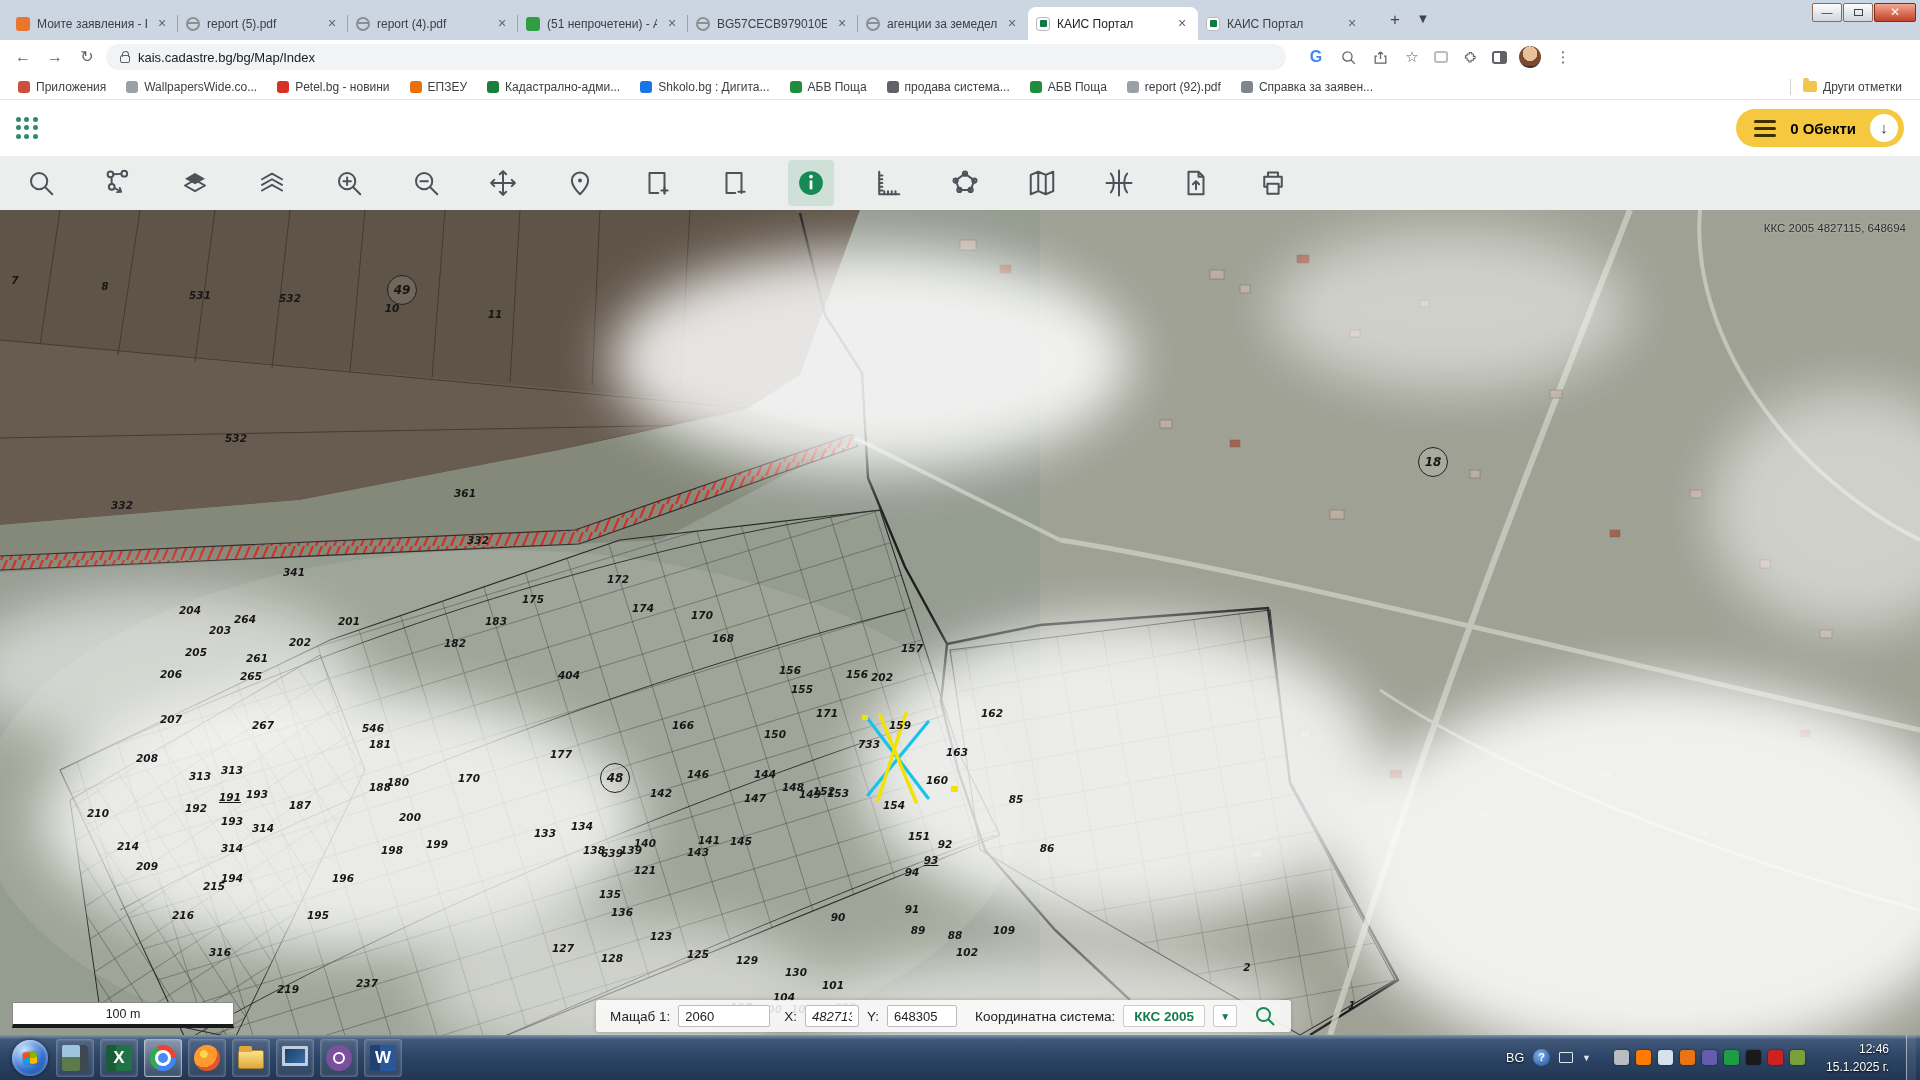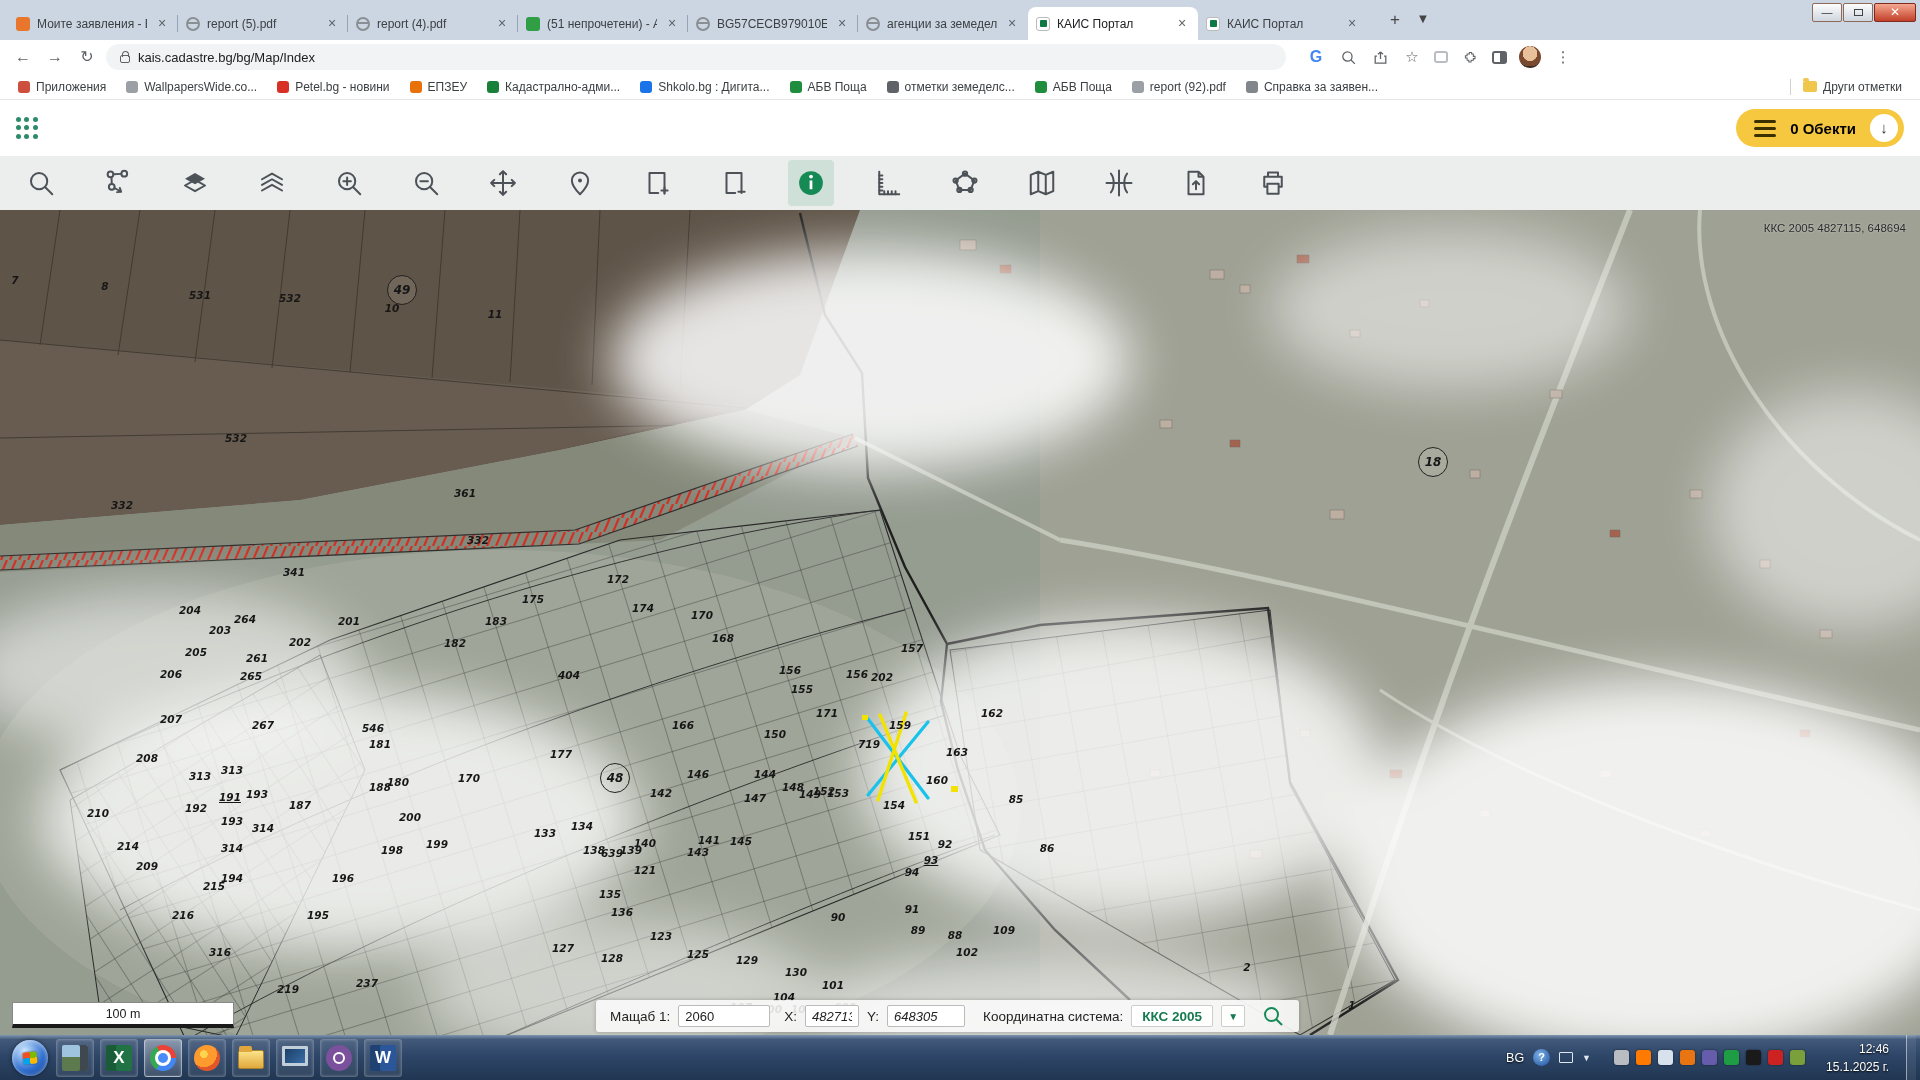--- a/index.html
+++ b/index.html
@@ -330,21 +330,21 @@
           <span class="bm-label">Shkolo.bg : Дигита...</span>
         </div>
 
         <div class="bm">
           <span class="bm-ic" style="background: rgb(30, 142, 62);"></span>
           <span class="bm-label">АБВ Поща</span>
         </div>
 
         <div class="bm">
           <span class="bm-ic" style="background: rgb(95, 99, 104);"></span>
-          <span class="bm-label">отметки земеделс...</span>
+          <span class="bm-label">продава система...</span>
         </div>
 
         <div class="bm">
           <span class="bm-ic" style="background: rgb(30, 142, 62);"></span>
           <span class="bm-label">АБВ Поща</span>
         </div>
 
         <div class="bm">
           <span class="bm-ic" style="background: rgb(154, 160, 166);"></span>
           <span class="bm-label">report (92).pdf</span>
@@ -776,21 +776,21 @@
         <span class="plabel" style="left: 919px; top: 626px;">151</span>
 
         <span class="plabel" style="left: 857px; top: 464px;">156</span>
 
         <span class="plabel" style="left: 882px; top: 467px;">202</span>
 
         <span class="plabel" style="left: 912px; top: 438px;">157</span>
 
         <span class="plabel" style="left: 827px; top: 503px;">171</span>
 
-        <span class="plabel" style="left: 869px; top: 534px;">719</span>
+        <span class="plabel" style="left: 869px; top: 534px;">733</span>
 
         <span class="plabel" style="left: 900px; top: 515px;">159</span>
 
         <span class="plabel" style="left: 937px; top: 570px;">160</span>
 
         <span class="plabel" style="left: 992px; top: 503px;">162</span>
 
         <span class="plabel" style="left: 957px; top: 542px;">163</span>
 
         <span class="plabel" style="left: 894px; top: 595px;">154</span>
@@ -862,21 +862,21 @@
 
     <span class="corner-label">ККС 2005 4827115, 648694</span>
     <div class="scalebar">100 m</div>
 
     <div class="statusbar">
       <label>Мащаб 1:</label>
       <input class="st-input" style="width: 92px;" value="2060">
       <label style="margin-left:6px">X:</label>
       <input class="st-input" style="width: 54px; font-style: italic;" value="4827133">
       <label>Y:</label>
-      <input class="st-input" style="width: 78px; font-style: italic;" value="648305">
+      <input class="st-input" style="width: 70px;" value="648305">
       <label style="margin-left:10px">Координатна система:</label>
       <span class="crs-box">ККС 2005</span>
       <span class="crs-arrow">▼</span>
       <svg class="st-search" viewBox="0 0 24 24">
           <use href="#i-search"></use>
         </svg>
     </div>
   </div>
 
   <div class="taskbar">

